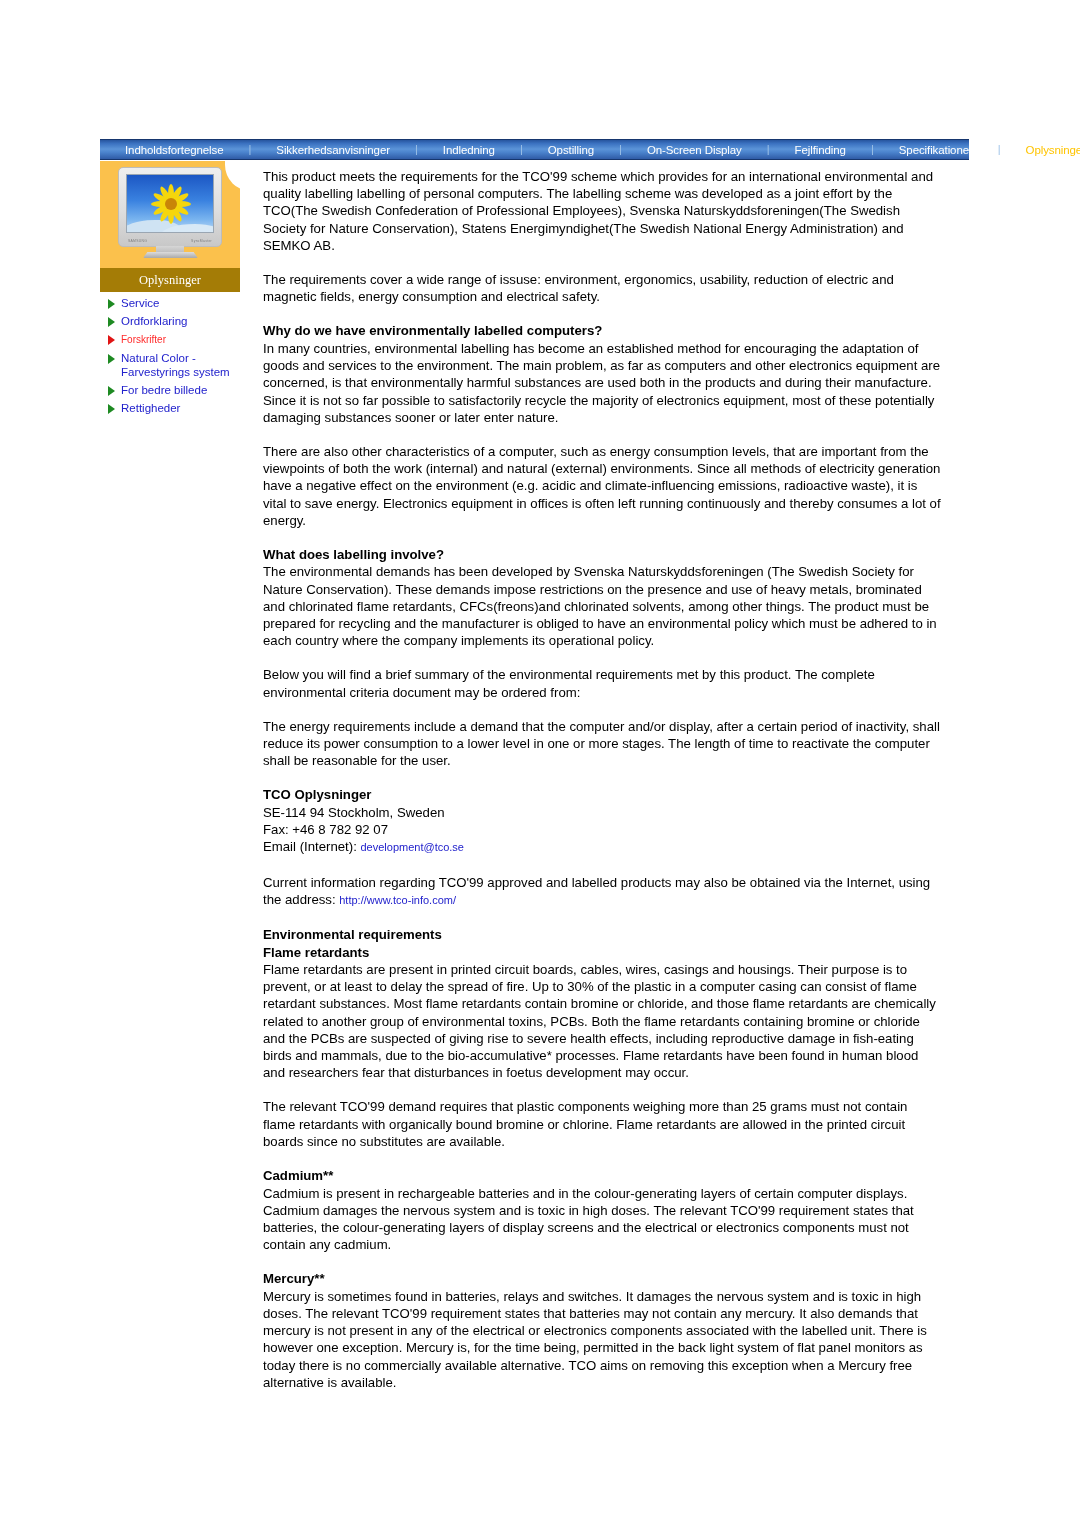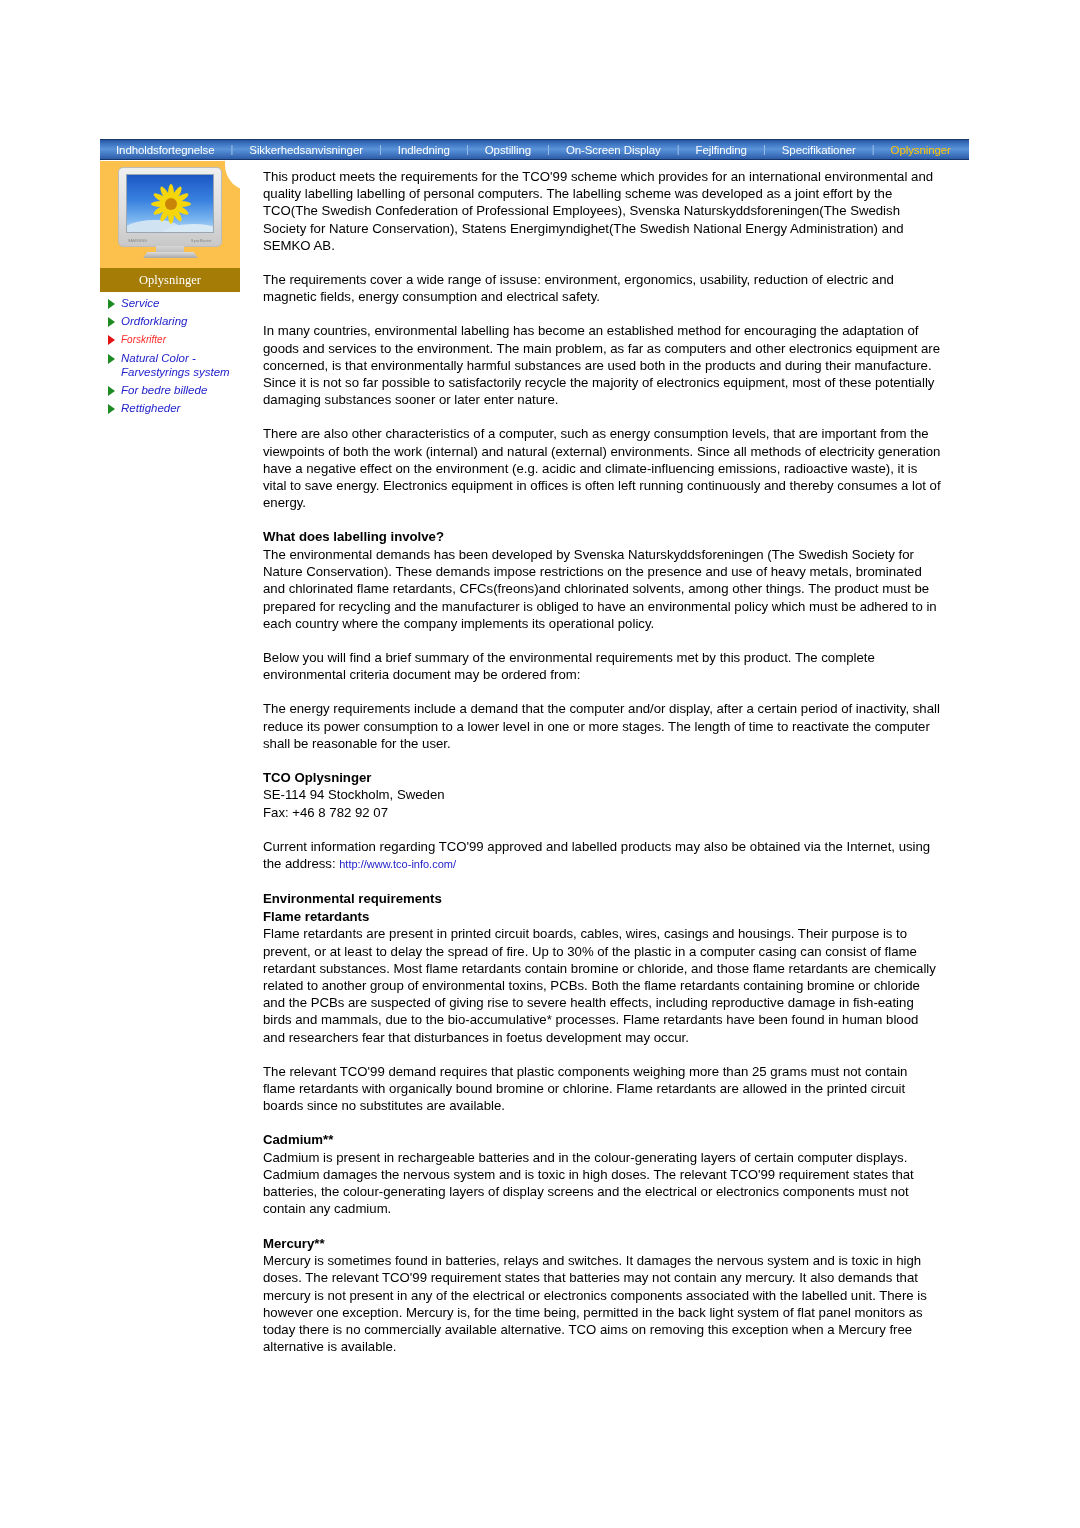--- a/index.html
+++ b/index.html
@@ -28,21 +28,21 @@
     border-bottom: 1px solid #16366e;
     display: flex;
     align-items: center;
     box-sizing: border-box;
   }
   .nav-item {
     color: #ffffff;
     font-size: 11.5px;
     line-height: 12px;
     white-space: nowrap;
-    padding: 0 16px;
+    padding: 0 25px;
     letter-spacing: -0.1px;
   }
   .nav-item.active {
     color: #ffc400;
   }
   .nav-sep {
     color: #9fc3e8;
     font-size: 11px;
     line-height: 11px;
   }
@@ -183,21 +183,20 @@
     font-family: "Liberation Serif", serif;
     font-size: 12.5px;
     display: flex;
     align-items: center;
     justify-content: center;
   }
 
   .side-list {
     margin-top: 4px;
     width: 140px;
-    font-style: italic;
   }
   .side-item {
     display: flex;
     align-items: flex-start;
     margin-bottom: 4px;
     padding-left: 8px;
   }
   .bullet {
     width: 0;
     height: 0;
@@ -336,35 +335,37 @@
   </div>
 </div>
 
 <div class="content">
 
 
   <p>This product meets the requirements for the TCO'99 scheme which provides for an international environmental and quality labelling labelling of personal computers. The labelling scheme was developed as a joint effort by the TCO(The Swedish Confederation of Professional Employees), Svenska Naturskyddsforeningen(The Swedish Society for Nature Conservation), Statens Energimyndighet(The Swedish National Energy Administration) and SEMKO AB.</p>
 
   <p>The requirements cover a wide range of issuse: environment, ergonomics, usability, reduction of electric and magnetic fields, energy consumption and electrical safety.</p>
 
+  <h3 class="heading">Why do we have environmentally labelled computers?</h3>
   <p>In many countries, environmental labelling has become an established method for encouraging the adaptation of goods and services to the environment. The main problem, as far as computers and other electronics equipment are concerned, is that environmentally harmful substances are used both in the products and during their manufacture. Since it is not so far possible to satisfactorily recycle the majority of electronics equipment, most of these potentially damaging substances sooner or later enter nature.</p>
 
   <p>There are also other characteristics of a computer, such as energy consumption levels, that are important from the viewpoints of both the work (internal) and natural (external) environments. Since all methods of electricity generation have a negative effect on the environment (e.g. acidic and climate-influencing emissions, radioactive waste), it is vital to save energy. Electronics equipment in offices is often left running continuously and thereby consumes a lot of energy.</p>
 
   <h3 class="heading">What does labelling involve?</h3>
   <p>The environmental demands has been developed by Svenska Naturskyddsforeningen (The Swedish Society for Nature Conservation). These demands impose restrictions on the presence and use of heavy metals, brominated and chlorinated flame retardants, CFCs(freons)and chlorinated solvents, among other things. The product must be prepared for recycling and the manufacturer is obliged to have an environmental policy which must be adhered to in each country where the company implements its operational policy.</p>
 
   <p>Below you will find a brief summary of the environmental requirements met by this product. The complete environmental criteria document may be ordered from:</p>
 
   <p>The energy requirements include a demand that the computer and/or display, after a certain period of inactivity, shall reduce its power consumption to a lower level in one or more stages. The length of time to reactivate the computer shall be reasonable for the user.</p>
 
   <h3 class="heading">TCO Oplysninger</h3>
   <p>
     <span class="addr-line">SE-114 94 Stockholm, Sweden</span>
     <span class="addr-line">Fax: +46 8 782 92 07</span>
+    <span class="addr-line"><span>Email (Internet): </span><a class="link" href="#">development@tco.se</a></span>
   </p>
 
   <p><span>Current information regarding TCO'99 approved and labelled products may also be obtained via the Internet, using the address: </span><a class="link" href="#">http://www.tco-info.com/</a></p>
 
   <h3 class="heading">Environmental requirements</h3>
   <h3 class="heading">Flame retardants</h3>
   <p>Flame retardants are present in printed circuit boards, cables, wires, casings and housings. Their purpose is to prevent, or at least to delay the spread of fire. Up to 30% of the plastic in a computer casing can consist of flame retardant substances. Most flame retardants contain bromine or chloride, and those flame retardants are chemically related to another group of environmental toxins, PCBs. Both the flame retardants containing bromine or chloride and the PCBs are suspected of giving rise to severe health effects, including reproductive damage in fish-eating birds and mammals, due to the bio-accumulative* processes. Flame retardants have been found in human blood and researchers fear that disturbances in foetus development may occur.</p>
 
   <p>The relevant TCO'99 demand requires that plastic components weighing more than 25 grams must not contain flame retardants with organically bound bromine or chlorine. Flame retardants are allowed in the printed circuit boards since no substitutes are available.</p>
 

